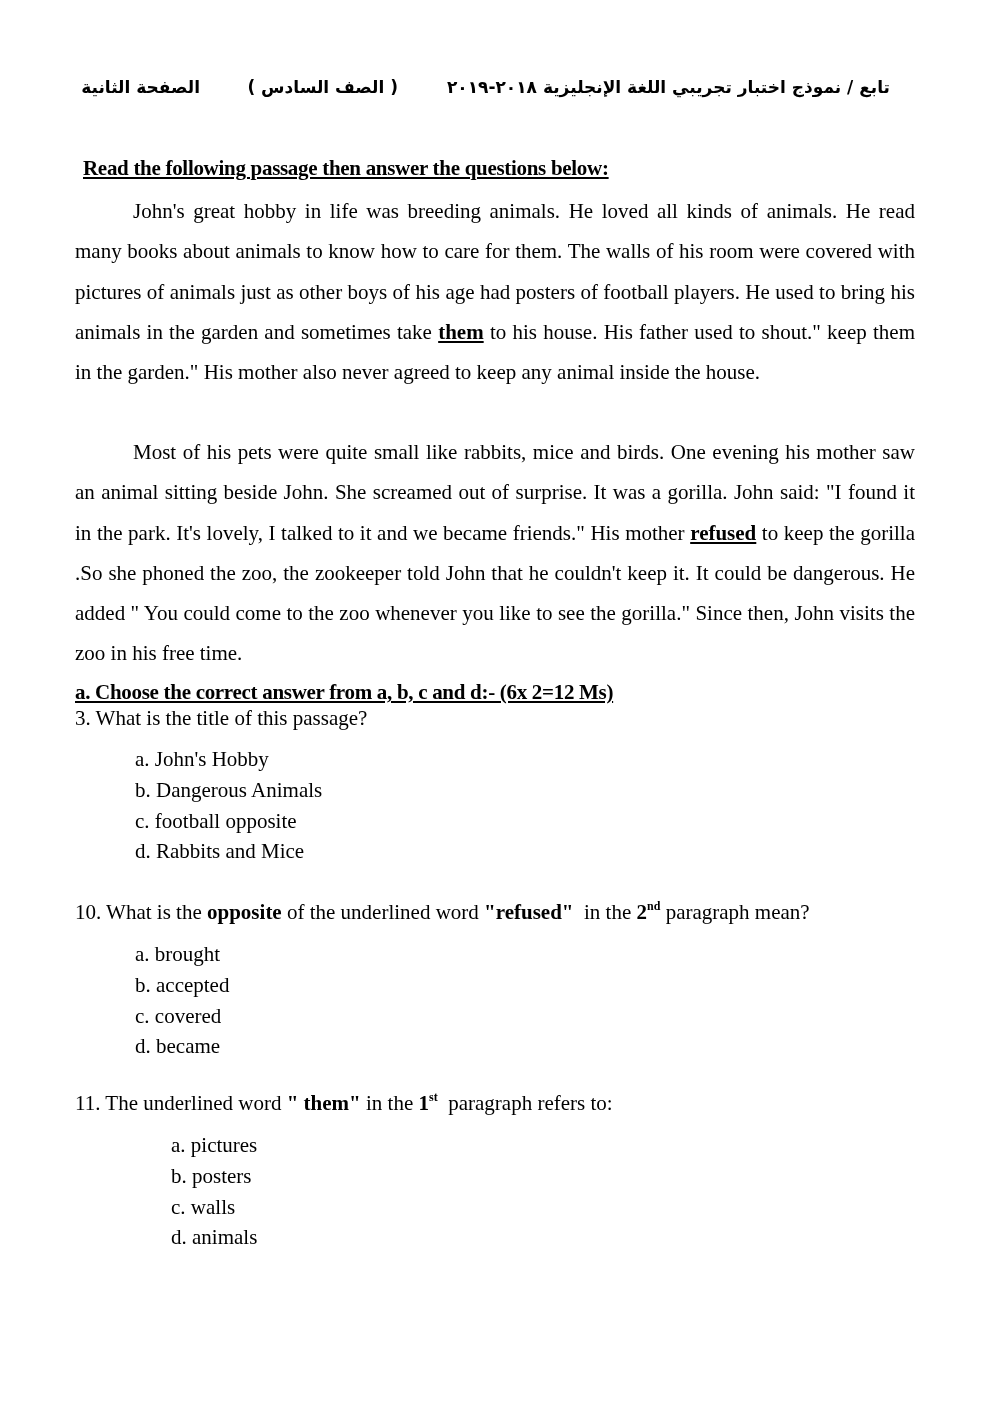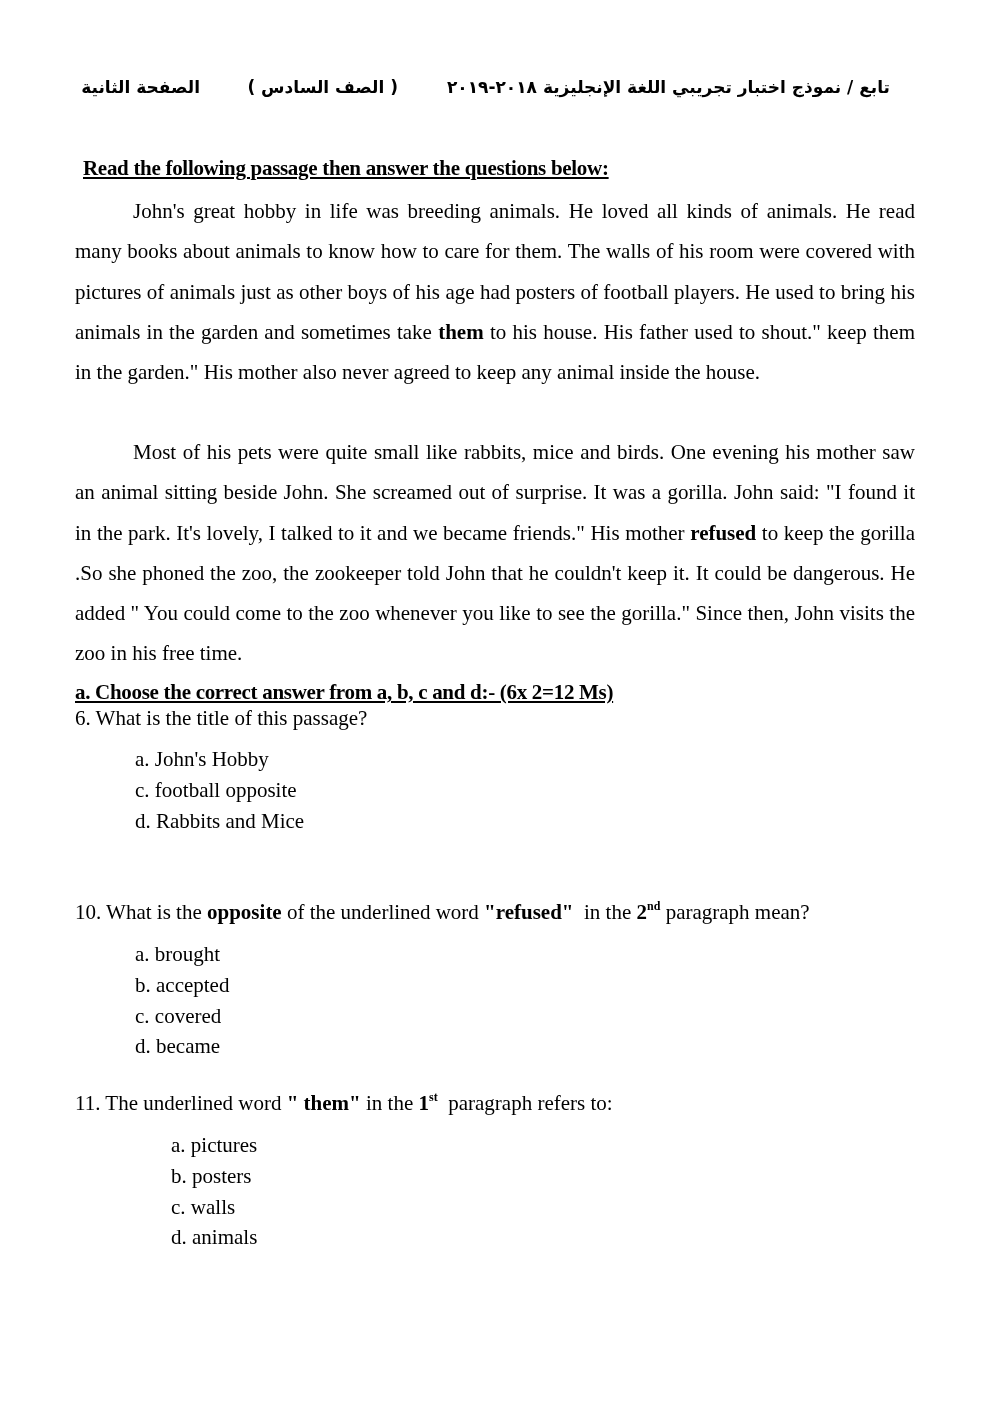--- a/index.html
+++ b/index.html
@@ -22,21 +22,21 @@
     }
     .instructions {
       position: absolute; top: 156px; left: 83px; font-weight: bold; font-size: 21px;
       text-decoration: underline; letter-spacing: -0.3px; white-space: nowrap;
     }
 
     .passage { position: absolute; left: 75px; width: 840px; font-size: 21px; line-height: 40.3px; text-align: justify; }
     .passage p { margin: 0; text-indent: 58px; }
     .p1 { top: 191px; }
     .p2 { top: 432px; }
-    .hl { font-weight: bold; }
+    .hl { font-weight: bold; text-decoration: underline; }
 
     .part-a {
       position: absolute; top: 680px; left: 75px; font-weight: bold; font-size: 21px;
       text-decoration: underline; white-space: nowrap; letter-spacing: -0.3px;
     }
 
     .question { position: absolute; left: 75px; font-size: 21px; white-space: nowrap; }
     .q9 { top: 706px; }
     .q10 { top: 900px; }
     .q11 { top: 1091px; }
@@ -64,23 +64,24 @@
   <div class="passage p1">
     <p><span>John's great hobby in life was breeding animals. He loved all kinds of animals. He read many books about animals to know how to care for them. The walls of his room were covered with pictures of animals just as other boys of his age had posters of football players. He used to bring his animals in the garden and sometimes take </span><span class="hl">them</span><span> to his house. His father used to shout." keep them in the garden." His mother also never agreed to keep any animal inside the house.</span></p>
   </div>
 
   <div class="passage p2">
     <p><span>Most of his pets were quite small like rabbits, mice and birds. One evening his mother saw an animal sitting beside John. She screamed out of surprise. It was a gorilla. John said: "I found it in the park. It's lovely, I talked to it and we became friends." His mother </span><span class="hl">refused</span><span> to keep the gorilla .So she phoned the zoo, the zookeeper told John that he couldn't keep it. It could be dangerous. He added " You could come to the zoo whenever you  like to see the gorilla." Since then, John visits the zoo in his free time.</span></p>
   </div>
 
   <div class="part-a">a. Choose the correct answer from a, b, c and d:- (6x 2=12 Ms) </div>
 
-  <div class="question q9">6. What is the title of this passage?</div>
+  <div class="question q9">3. What is the title of this passage?</div>
   <ul class="options opts9">
     <li>a. John's Hobby</li>
+    <li>b. Dangerous Animals</li>
     <li>c. football opposite</li>
     <li>d. Rabbits and Mice</li>
   </ul>
 
   <div class="question q10">
     <span>10. What is the </span><span class="b">opposite</span><span> of the underlined word </span><span class="b">"refused"</span><span style="white-space:pre">  in the </span><span class="b">2</span><sup>nd</sup><span> paragraph mean?</span>
   </div>
   <ul class="options opts10">
     <li>a. brought</li>
     <li>b. accepted</li>

